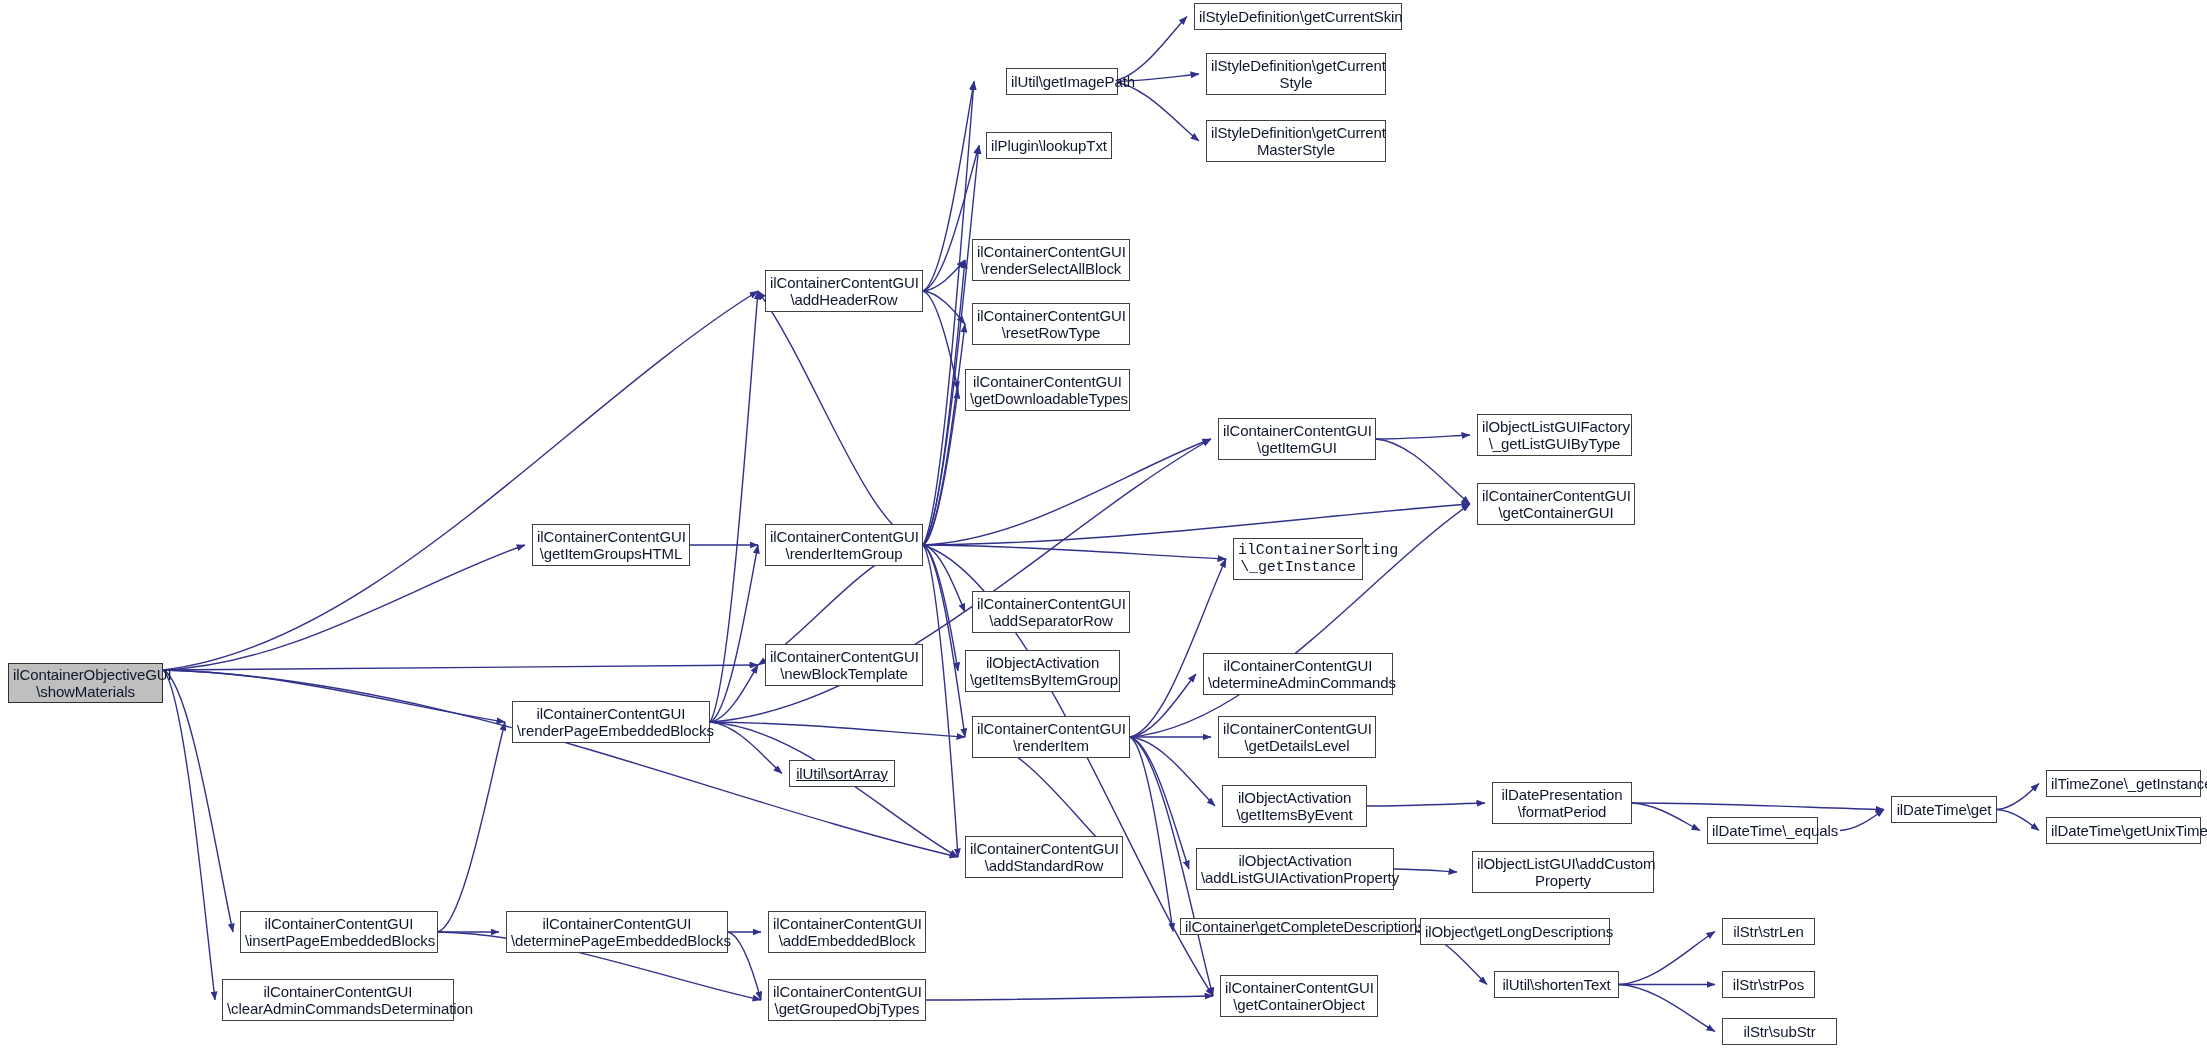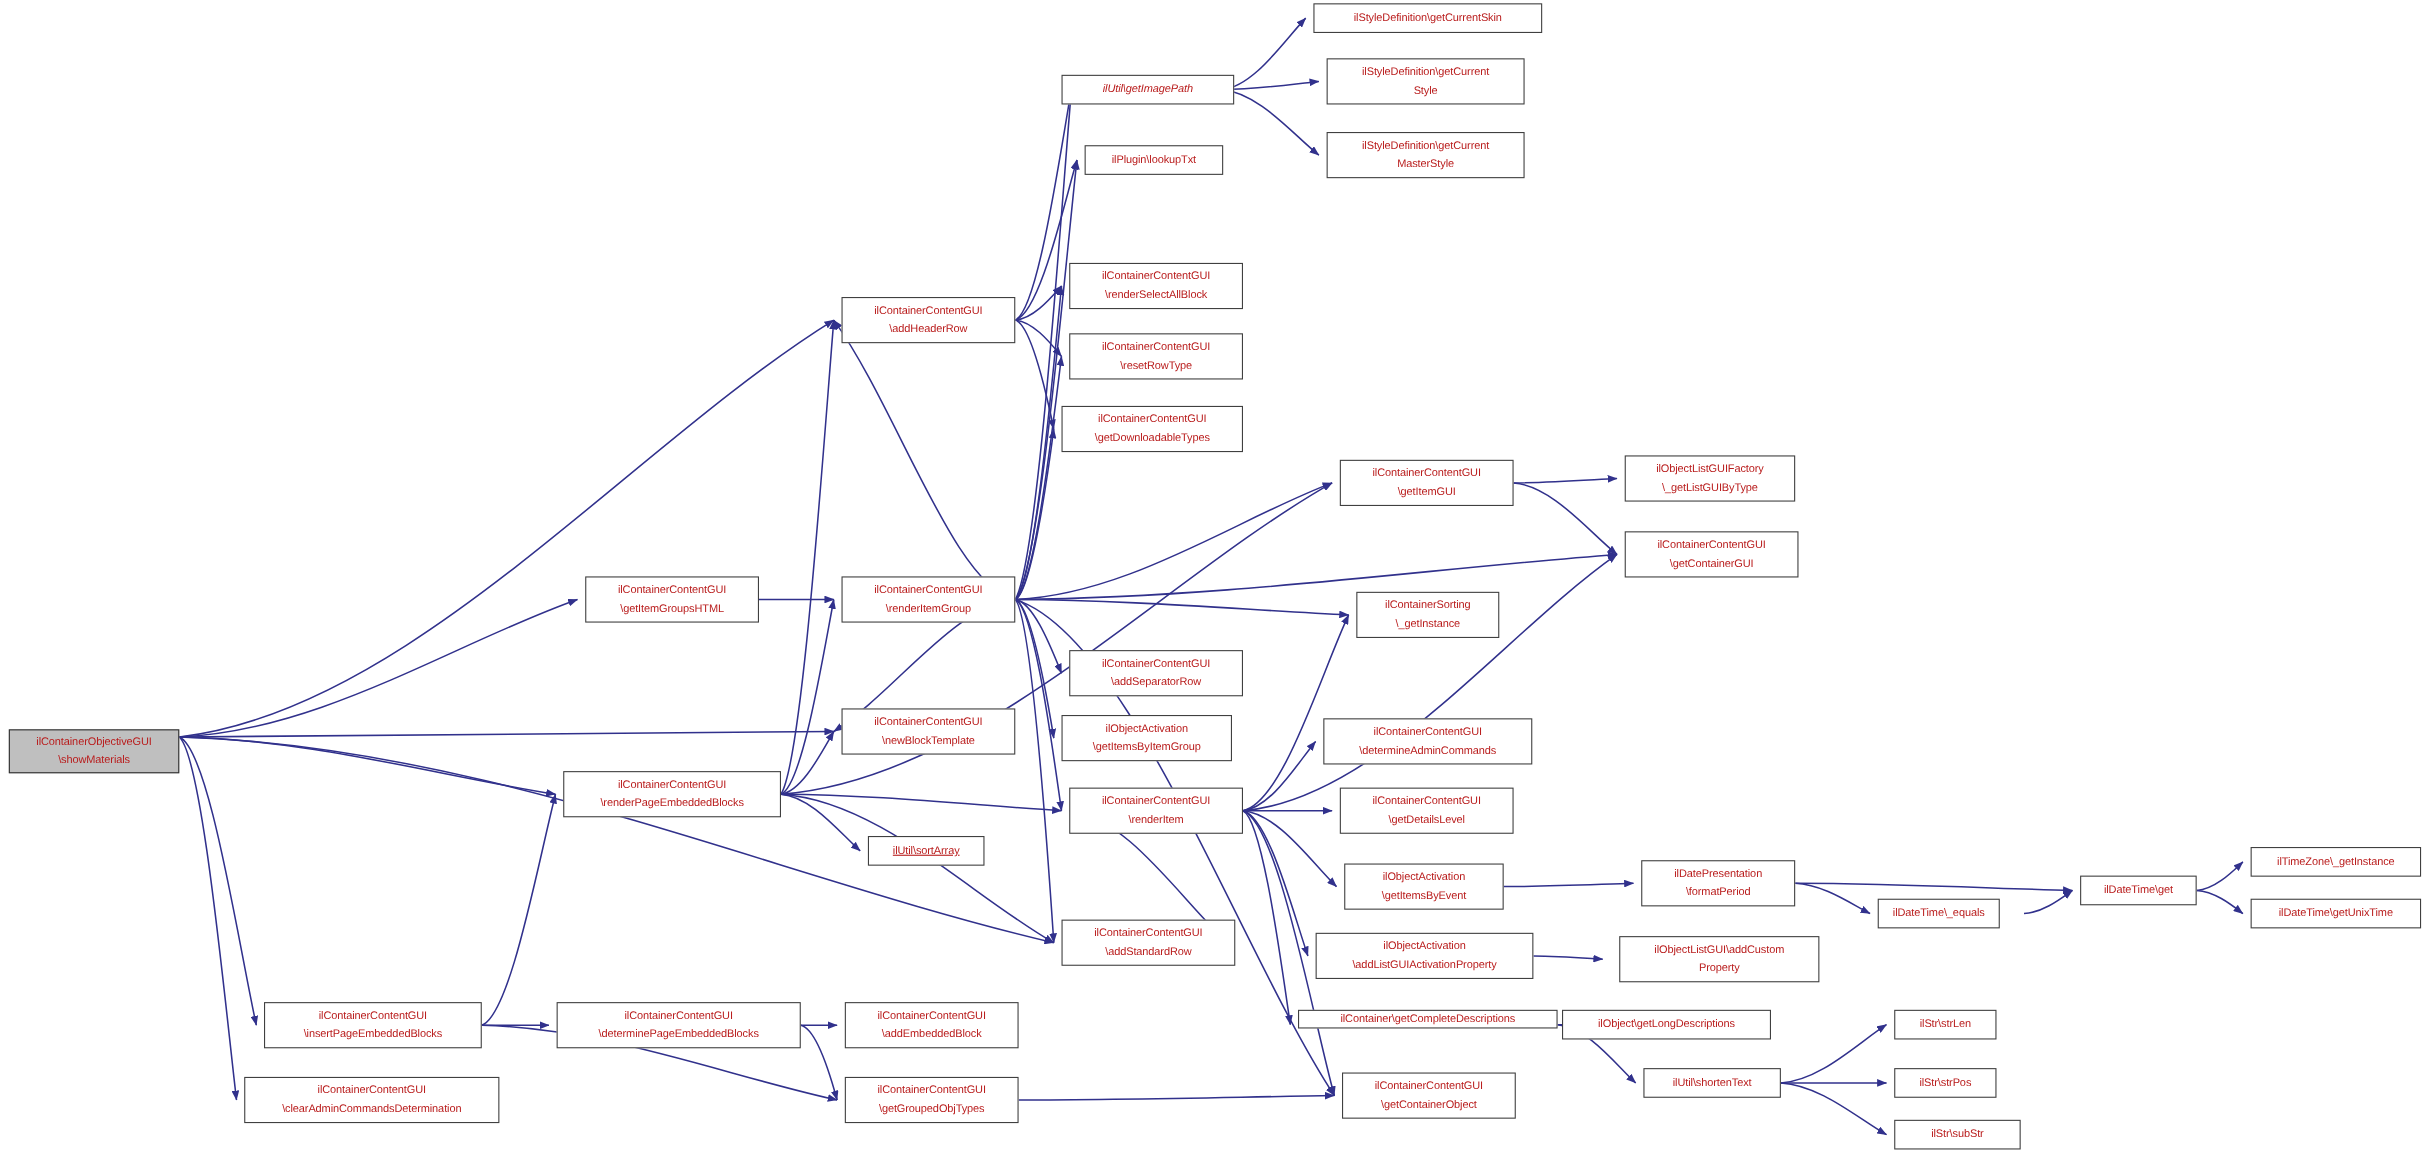--- a/index.html
+++ b/index.html
@@ -21,22 +21,22 @@
     top: 0;
     width: 2207px;
     height: 1051px;
     pointer-events: none;
   }
   .node {
     position: absolute;
     box-sizing: border-box;
     border: 1px solid #404040;
     background: #ffffff;
-    color: #b91c1c;
-    font-size: 10px;
+    color: #0f172a;
+    font-size: 15px;
     line-height: 17px;
     display: flex;
     align-items: center;
     justify-content: center;
     text-align: center;
     padding: 1px 4px;
     white-space: pre-line;
     letter-spacing: -0.1px;
   }
   .node.root {
@@ -124,21 +124,21 @@
         <path d="M 438 932 C 553.5 934.924, 662.4 978.716, 761 1000" fill="none" stroke="#31318c" stroke-width="1.4" marker-end="url(#arrowhead)"></path>
         <path d="M 438 932 C 463.9 922.9699999999999, 488.32 787.7299999999999, 505 722" fill="none" stroke="#31318c" stroke-width="1.4" marker-end="url(#arrowhead)"></path>
         <path d="M 728 932 C 742 932, 755.2 932, 761 932" fill="none" stroke="#31318c" stroke-width="1.4" marker-end="url(#arrowhead)"></path>
         <path d="M 728 932 C 742 934.924, 755.2 978.716, 761 1000" fill="none" stroke="#31318c" stroke-width="1.4" marker-end="url(#arrowhead)"></path>
         <path d="M 926 1000 C 1028.9 999.828, 1125.92 997.252, 1213 996" fill="none" stroke="#31318c" stroke-width="1.4" marker-end="url(#arrowhead)"></path>
       </g>
   </svg>
   <div id="nodes-group">
       <div class="node root" style="left: 8px; top: 650px; width: 155px; height: 40px; margin-top: 13px;"><span class="node-label">ilContainerObjectiveGUI
 \showMaterials</span></div>
-      <div class="node" style="left: 965px; top: 68px; width: 157px; height: 27px; font-style: italic;"><span class="node-label">ilUtil\getImagePath</span></div>
+      <div class="node" style="left: 1006px; top: 68px; width: 112px; height: 27px;"><span class="node-label">ilUtil\getImagePath</span></div>
       <div class="node" style="left: 1194px; top: 3px; width: 208px; height: 27px;"><span class="node-label">ilStyleDefinition\getCurrentSkin</span></div>
       <div class="node" style="left: 1206px; top: 53px; width: 180px; height: 42px;"><span class="node-label">ilStyleDefinition\getCurrent
 Style</span></div>
       <div class="node" style="left: 1206px; top: 120px; width: 180px; height: 42px;"><span class="node-label">ilStyleDefinition\getCurrent
 MasterStyle</span></div>
       <div class="node" style="left: 986px; top: 132px; width: 126px; height: 27px;"><span class="node-label">ilPlugin\lookupTxt</span></div>
       <div class="node" style="left: 765px; top: 270px; width: 158px; height: 42px;"><span class="node-label">ilContainerContentGUI
 \addHeaderRow</span></div>
       <div class="node" style="left: 972px; top: 239px; width: 158px; height: 42px;"><span class="node-label">ilContainerContentGUI
 \renderSelectAllBlock</span></div>
@@ -149,21 +149,21 @@
       <div class="node" style="left: 532px; top: 524px; width: 158px; height: 42px;"><span class="node-label">ilContainerContentGUI
 \getItemGroupsHTML</span></div>
       <div class="node" style="left: 765px; top: 524px; width: 158px; height: 42px;"><span class="node-label">ilContainerContentGUI
 \renderItemGroup</span></div>
       <div class="node" style="left: 1218px; top: 418px; width: 158px; height: 42px;"><span class="node-label">ilContainerContentGUI
 \getItemGUI</span></div>
       <div class="node" style="left: 1477px; top: 414px; width: 155px; height: 42px;"><span class="node-label">ilObjectListGUIFactory
 \_getListGUIByType</span></div>
       <div class="node" style="left: 1477px; top: 483px; width: 158px; height: 42px;"><span class="node-label">ilContainerContentGUI
 \getContainerGUI</span></div>
-      <div class="node" style="left: 1233px; top: 538px; width: 130px; height: 42px;"><span class="node-label">ilContainerSorting
+      <div class="node" style="left: 1233px; top: 538px; width: 130px; height: 42px; font-family: Liberation Mono, monospace;"><span class="node-label">ilContainerSorting
 \_getInstance</span></div>
       <div class="node" style="left: 972px; top: 591px; width: 158px; height: 42px;"><span class="node-label">ilContainerContentGUI
 \addSeparatorRow</span></div>
       <div class="node" style="left: 765px; top: 644px; width: 158px; height: 42px;"><span class="node-label">ilContainerContentGUI
 \newBlockTemplate</span></div>
       <div class="node" style="left: 965px; top: 650px; width: 155px; height: 42px;"><span class="node-label">ilObjectActivation
 \getItemsByItemGroup</span></div>
       <div class="node" style="left: 1203px; top: 653px; width: 190px; height: 42px;"><span class="node-label">ilContainerContentGUI
 \determineAdminCommands</span></div>
       <div class="node" style="left: 512px; top: 701px; width: 198px; height: 42px;"><span class="node-label">ilContainerContentGUI

